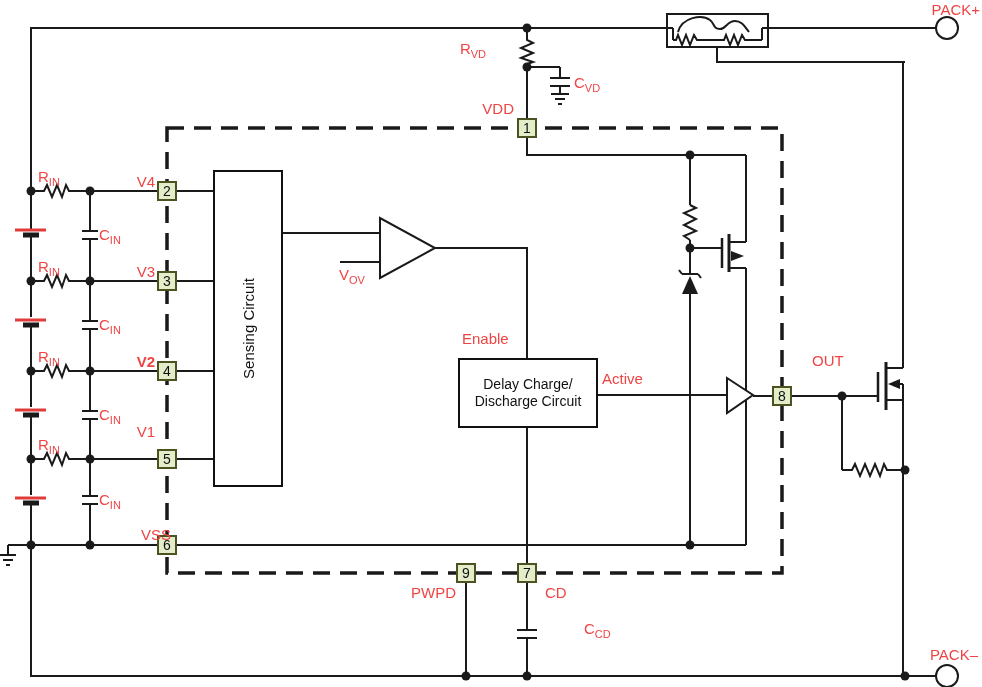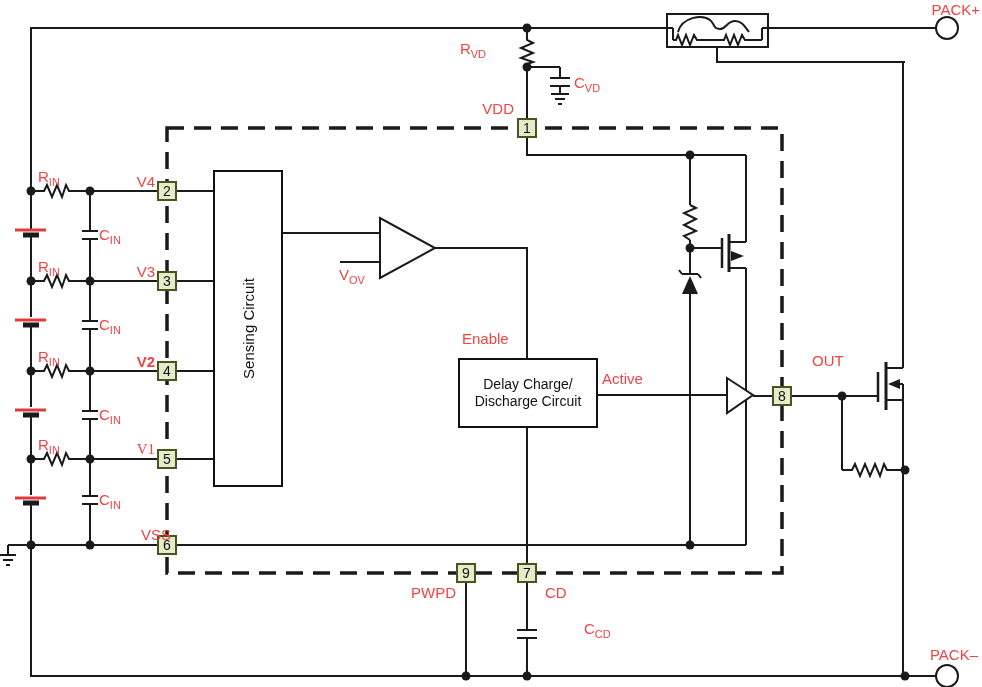--- a/index.html
+++ b/index.html
@@ -272,21 +272,21 @@
   <div class="pin" style="left:157px;top:449px;">5</div>
   <div class="pin" style="left:157px;top:535px;">6</div>
   <div class="pin" style="left:517px;top:563px;">7</div>
   <div class="pin" style="left:772px;top:386px;">8</div>
   <div class="pin" style="left:456px;top:563px;">9</div>
 
   <div class="lbl lbl-r" style="left:468px;top:100px;width:46px;">VDD</div>
   <div class="lbl lbl-r" style="left:118px;top:173px;width:37px;text-align:right;">V4</div>
   <div class="lbl lbl-r" style="left:118px;top:263px;width:37px;">V3</div>
   <div class="lbl lbl-r" style="left:118px;top:353px;width:37px;font-weight:bold;">V2</div>
-  <div class="lbl lbl-r" style="left:118px;top:441px;width:37px;font-family:Liberation Serif, serif;">V1</div>
+  <div class="lbl lbl-r" style="left:118px;top:423px;width:37px;">V1</div>
   <div class="lbl lbl-r" style="left:124px;top:526px;width:47px;">VSS</div>
   <div class="lbl" style="left:545px;top:584px;">CD</div>
   <div class="lbl" style="left:812px;top:352px;">OUT</div>
   <div class="lbl lbl-r" style="left:396px;top:584px;width:60px;">PWPD</div>
 
   <div class="lbl lbl-r" style="left:900px;top:1px;width:80px;">PACK+</div>
   <div class="lbl lbl-r" style="left:898px;top:646px;width:80px;">PACK–</div>
 
   <div class="lbl lbl-r" style="left:441px;top:40px;width:45px;"><span>R</span><sub>VD</sub></div>
   <div class="lbl" style="left:574px;top:74px;"><span>C</span><sub>VD</sub></div>

